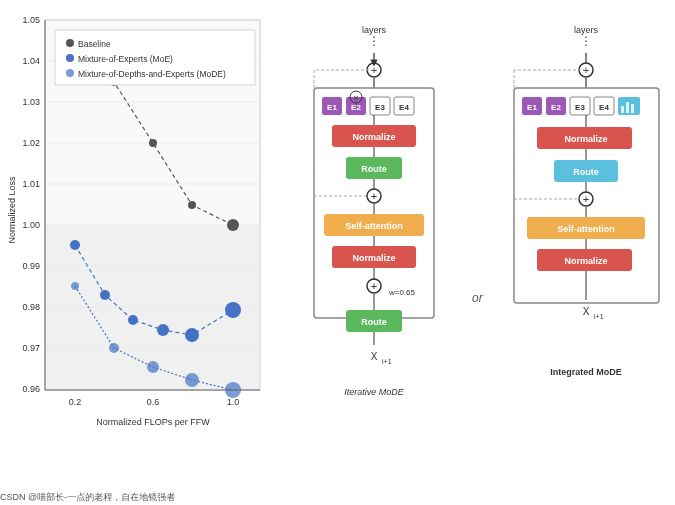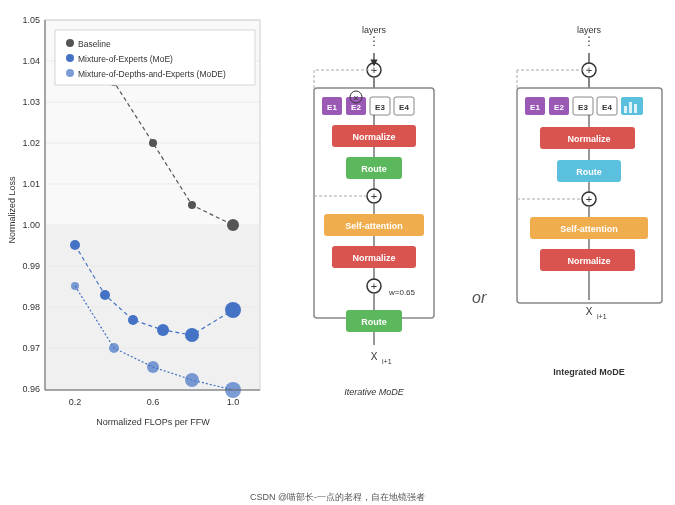--- a/index.html
+++ b/index.html
@@ -53,27 +53,26 @@
       align-items: center;
       position: relative;
       padding-top: 5px;
     }
 
     .footer-bar {
       height: 15px;
       background: #fff;
       display: flex;
       align-items: center;
-      justify-content: center;
       font-size: 9px;
       color: #555;
     }
 
     .or-label {
-      font-size: 16px;
+      font-size: 12px;
       font-style: italic;
       color: #555;
       display: flex;
       align-items: center;
       justify-content: center;
       width: 20px;
       align-self: center;
       margin-top: 100px;
     }
   </style>

